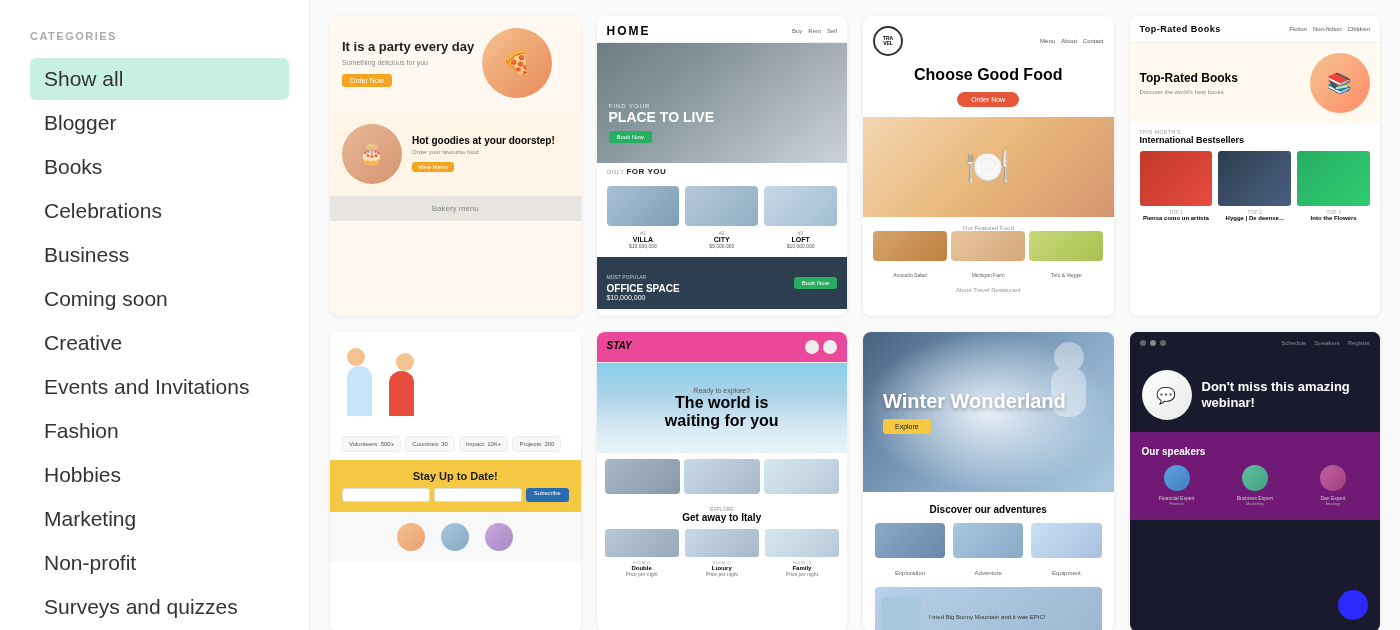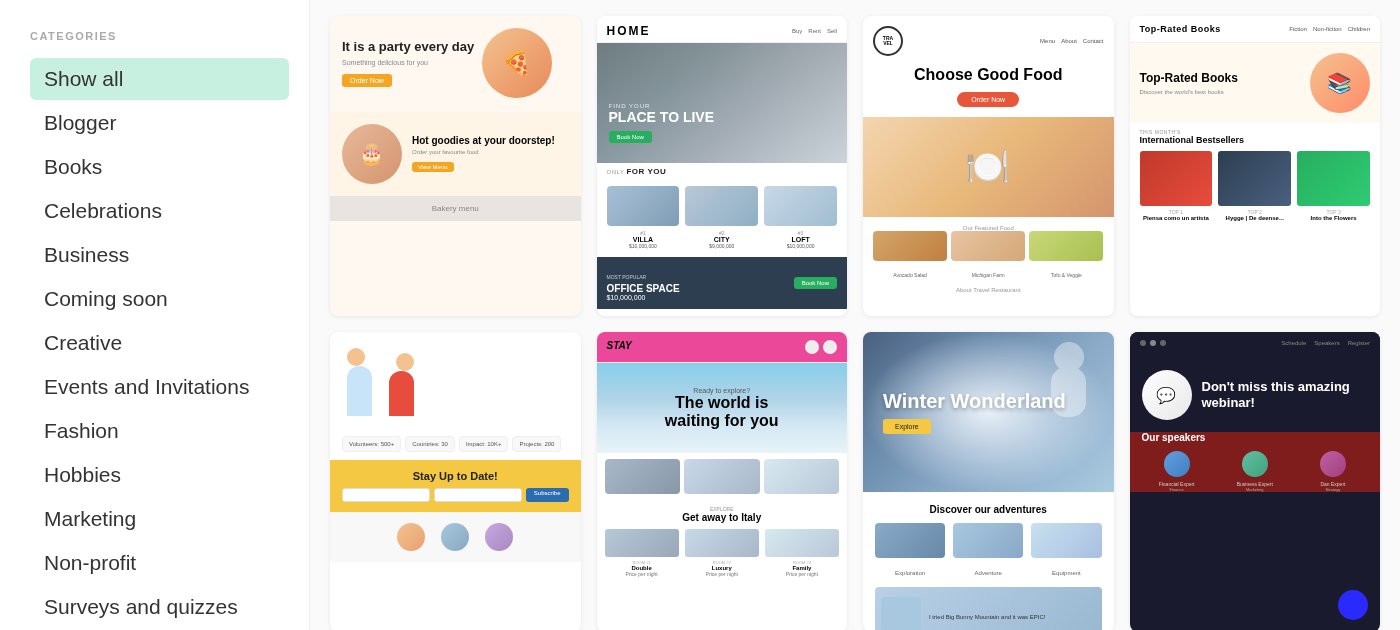--- a/index.html
+++ b/index.html
@@ -750,22 +750,22 @@
       justify-content: center;
       font-size: 16px;
     }
     .c8-top-text h2 {
       font-size: 13px;
       font-weight: 800;
       color: #fff;
       line-height: 1.2;
     }
     .c8-mid {
-      background: #7f1d1d;
-      padding: 0 12px;
+      background: #701a75;
+      padding: 14px 12px;
     }
     .c8-mid h3 {
       font-size: 10px;
       font-weight: 700;
       color: #fff;
       margin-bottom: 8px;
     }
     .c8-speakers {
       display: flex;
       gap: 8px;

